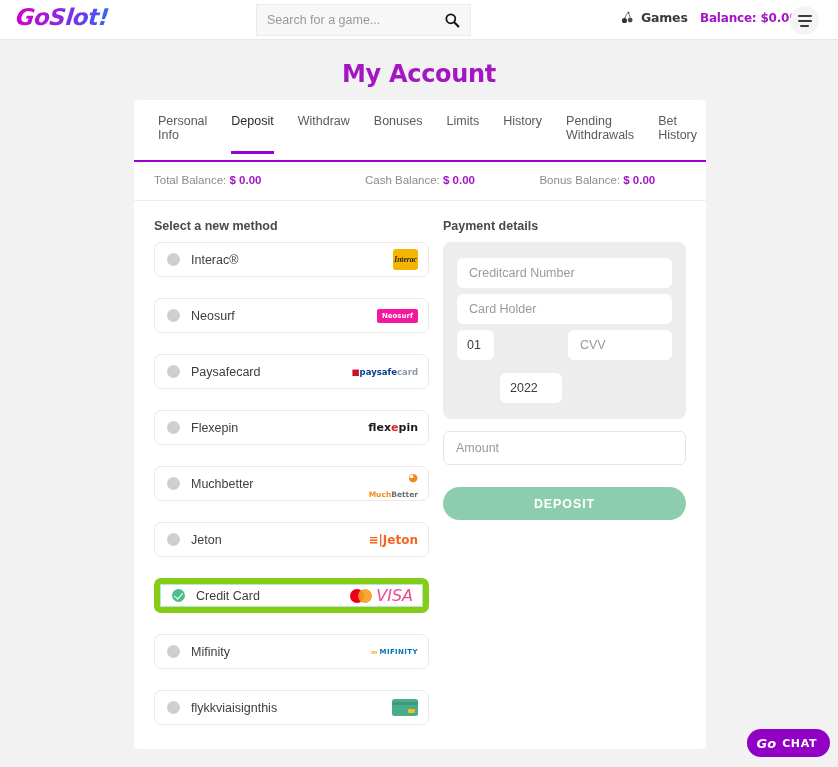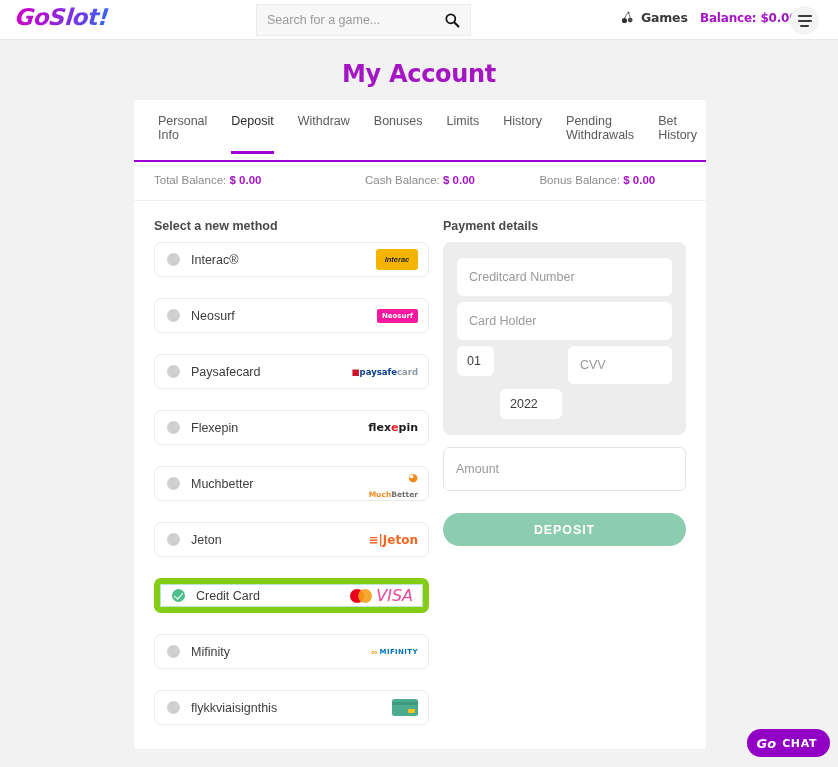--- a/index.html
+++ b/index.html
@@ -180,25 +180,25 @@
     flex: 1;
   }
   .m-logo {
     flex: 0 0 auto;
     width: 58px; height: 24px;
     display: flex; align-items: center; justify-content: flex-end;
   }
 
   
   .lg-interac {
-    width: 42px; height: 21px; border-radius: 3px;
+    width: 25px; height: 21px; border-radius: 3px;
     background: #f5b400;
     display: flex; align-items: center; justify-content: center;
     font-size: 7.5px; font-weight: bold; color: #231f20;
-    font-family: Liberation Sans, sans-serif;
+    font-family: Liberation Serif, serif;
     font-style: italic;
   }
   .lg-neosurf {
     background: #f5189f; color: #fff;
     font-size: 7px; font-weight: bold;
     padding: 3px 5px; border-radius: 2px;
     font-family: "DejaVu Sans", sans-serif;
   }
   .lg-paysafe { font-size: 8.5px; font-weight: bold; font-family: "DejaVu Sans", sans-serif; white-space: nowrap; }
   .lg-paysafe .dot { color: #ce1126; }
@@ -236,21 +236,21 @@
     background: #f0c419; border-radius: 1px;
   }
 
   
   .pay-panel {
     background: #ededed;
     border-radius: 8px;
     padding: 16px 14px;
   }
   .field {
-    width: 100%; height: 38px;
+    width: 100%; height: 30px;
     background: #ffffff; border: none; outline: none;
     border-radius: 6px;
     padding: 0 12px;
     font-size: 12.5px; color: #3d3d3d;
     font-family: "Liberation Sans", sans-serif;
     margin-bottom: 6px;
   }
   .field::placeholder { color: #9a9a9a; }
   .row3 { display: flex; gap: 6px; margin-bottom: 0; }
   .sel {
@@ -258,21 +258,21 @@
     border-radius: 6px; padding: 0 10px;
     font-size: 12.5px; color: #3d3d3d;
     font-family: "Liberation Sans", sans-serif;
     appearance: none; -webkit-appearance: none;
   }
   .sel.mm { width: 37px; }
   .sel.yy { width: 62px; margin-top: 43px; }
   .cvv { flex: 1; margin-bottom: 0; }
   .amount-field {
     margin-top: 12px;
-    height: 44px;
+    height: 34px;
     border: 1px solid #e4e4e4;
   }
   .deposit-btn {
     margin-top: 16px;
     width: 100%; height: 33px;
     background: #8ccdaf; border: none; border-radius: 17px;
     color: #ffffff; font-size: 12.5px; font-weight: bold;
     letter-spacing: .9px;
     cursor: pointer;
     font-family: "Liberation Sans", sans-serif;

